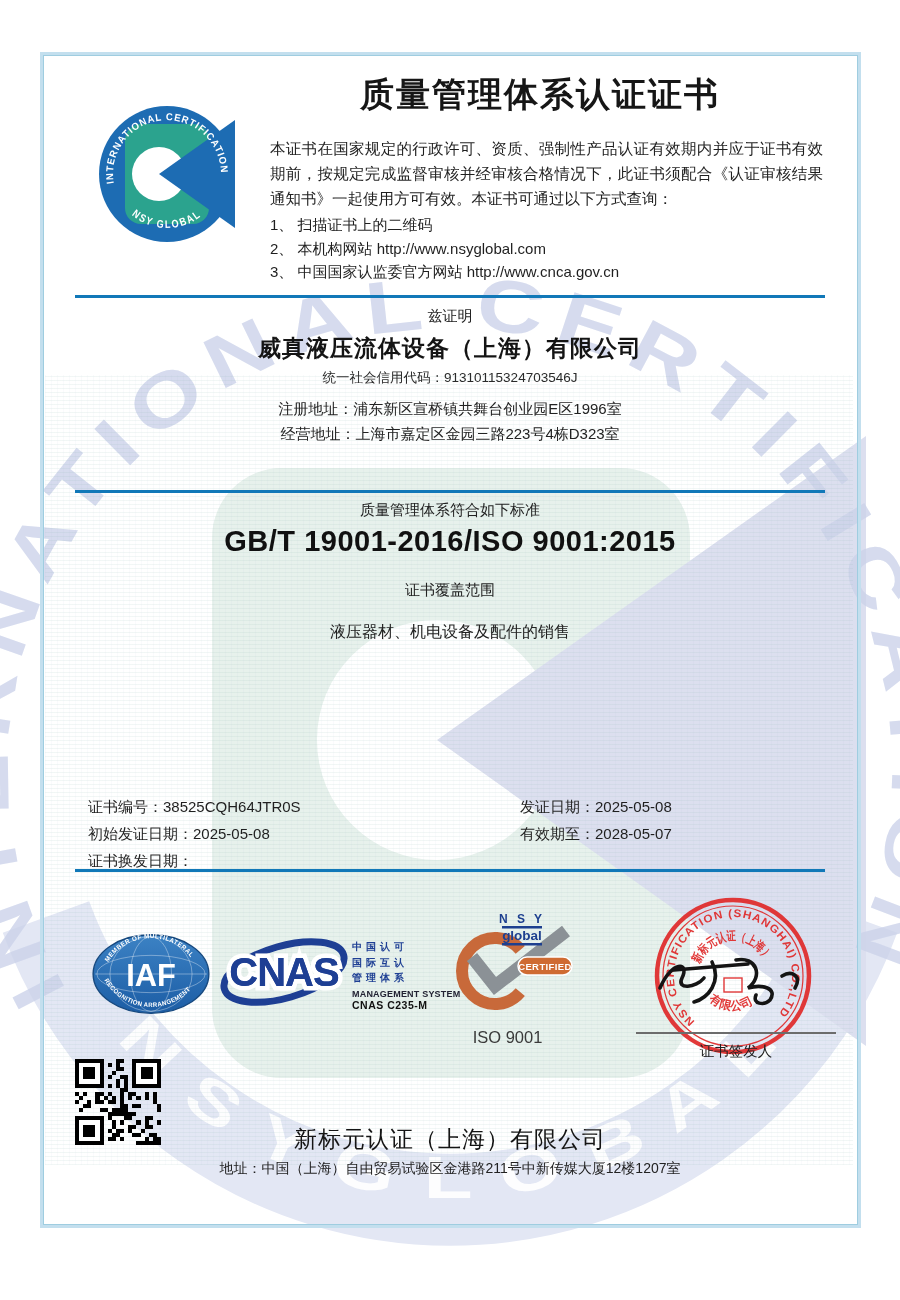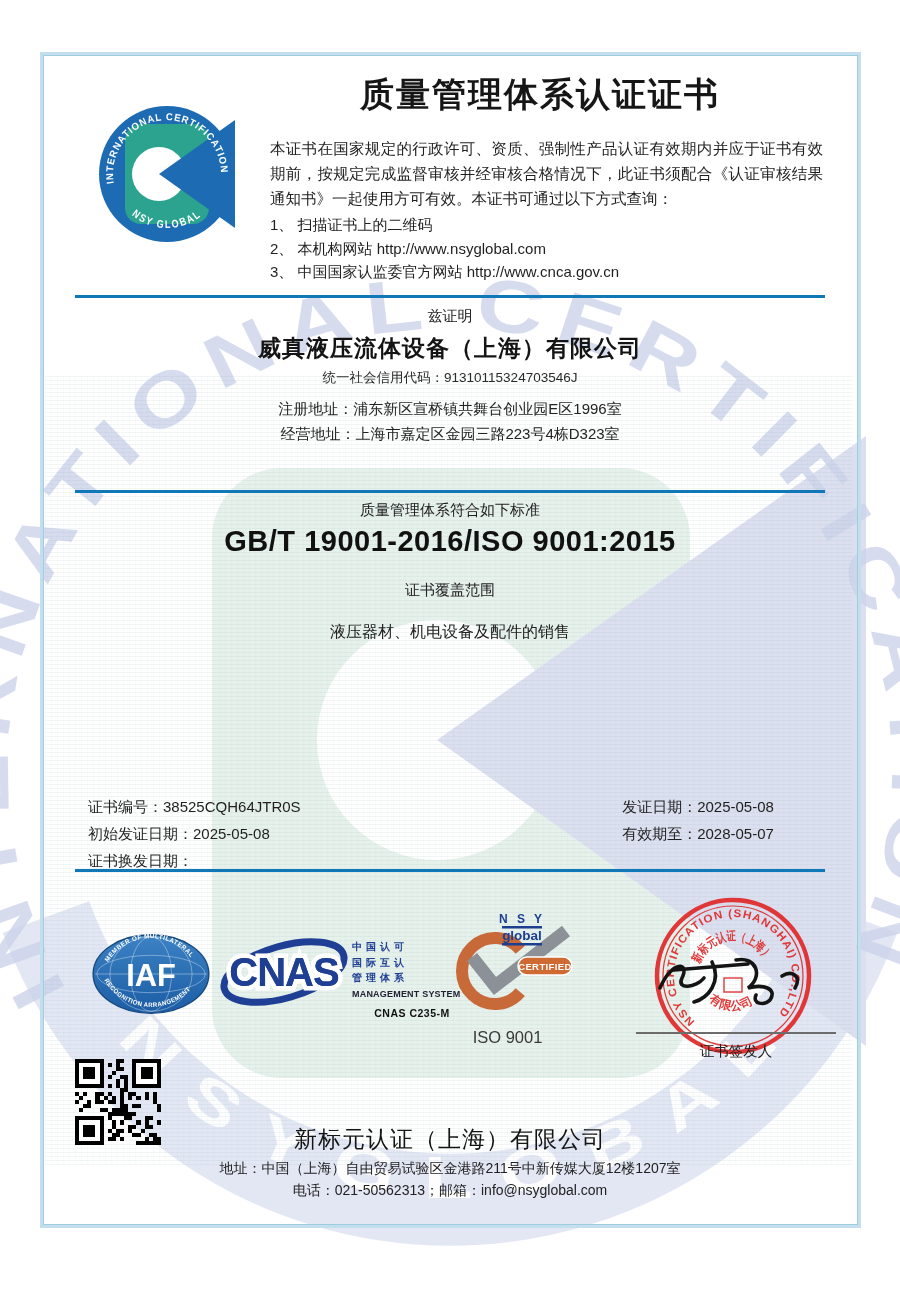--- a/index.html
+++ b/index.html
@@ -32,28 +32,28 @@
   #company-name{top:333px;font-size:23px;font-weight:700;letter-spacing:1px;color:#141414;}
   #credit-code{top:369px;font-size:13.5px;color:#2a2a2a;}
   #registered-address{top:400px;font-size:15px;text-align:center;}
   #business-address{top:425px;font-size:15px;}
   #standard-heading{top:501px;font-size:15px;}
   #standard-code{top:525px;font-size:29px;font-weight:700;color:#111;letter-spacing:.5px;}
   #scope-heading{top:581px;font-size:15px;}
   #scope-text{top:622px;font-size:16px;}
   .meta{font-size:15px;color:#1f1f1f;}
   #meta-left{left:88px;top:793px;width:360px;line-height:27px;}
-  #meta-right{left:548px;top:793px;width:300px;text-align:center;line-height:27px;}
+  #meta-right{left:520px;top:793px;width:300px;text-align:left;line-height:27px;}
   
   #iaf-logo{left:88px;top:932px;width:126px;height:84px;}
   #cnas-logo{left:218px;top:928px;width:132px;height:88px;}
   #cnas-text{left:352px;top:939px;width:120px;color:#1e3f94;}
   #cnas-text .zh{font-size:10px;font-weight:700;letter-spacing:4px;line-height:15.5px;}
   #cnas-text .en{font-size:9px;font-weight:700;margin-top:3px;color:#223;letter-spacing:.2px;}
-  #cnas-text .code{font-size:10.5px;font-weight:700;margin-top:8px;color:#111;letter-spacing:.5px;text-align:center;}
+  #cnas-text .code{font-size:10.5px;font-weight:700;margin-top:0;color:#111;letter-spacing:.5px;}
   #nsy-mark{left:452px;top:899px;width:125px;height:125px;}
   #iso-caption{left:445px;top:1028px;width:125px;text-align:center;font-size:16.5px;color:#3a3a3a;}
   #stamp{left:652px;top:895px;width:162px;height:162px;opacity:.93;}
   #signature{left:650px;top:948px;width:160px;height:62px;}
   #signer-line{left:636px;top:1032px;width:200px;height:2px;background:#6c6c6c;}
   #signer-label{left:636px;top:1042px;width:200px;text-align:center;font-size:14.5px;color:#222;}
   #qr-code{left:75px;top:1059px;width:86px;height:86px;}
   
   #footer-company{top:1124px;font-size:23px;font-weight:400;color:#141414;letter-spacing:1px;}
   #footer-address{top:1160px;font-size:14px;color:#222;}
@@ -330,15 +330,14 @@
       <rect x="19" y="20" width="1" height="1" fill="#000"></rect>
       <rect x="20" y="11" width="1" height="1" fill="#000"></rect>
       <rect x="20" y="12" width="1" height="1" fill="#000"></rect>
       <rect x="20" y="15" width="1" height="1" fill="#000"></rect>
       <rect x="20" y="19" width="1" height="1" fill="#000"></rect>
       <rect x="20" y="20" width="1" height="1" fill="#000"></rect>
     </svg>
 
   <div id="footer-company" class="abs ctr z1">新标元认证（上海）有限公司</div>
   <div id="footer-address" class="abs ctr z1">地址：中国（上海）自由贸易试验区金港路211号中新传媒大厦12楼1207室</div>
-  <div id="footer-contact" class="abs ctr z1">电话：021-50562313；邮箱：info@nsyglobal.com</div>
 
 </div>
 
 </body></html>

